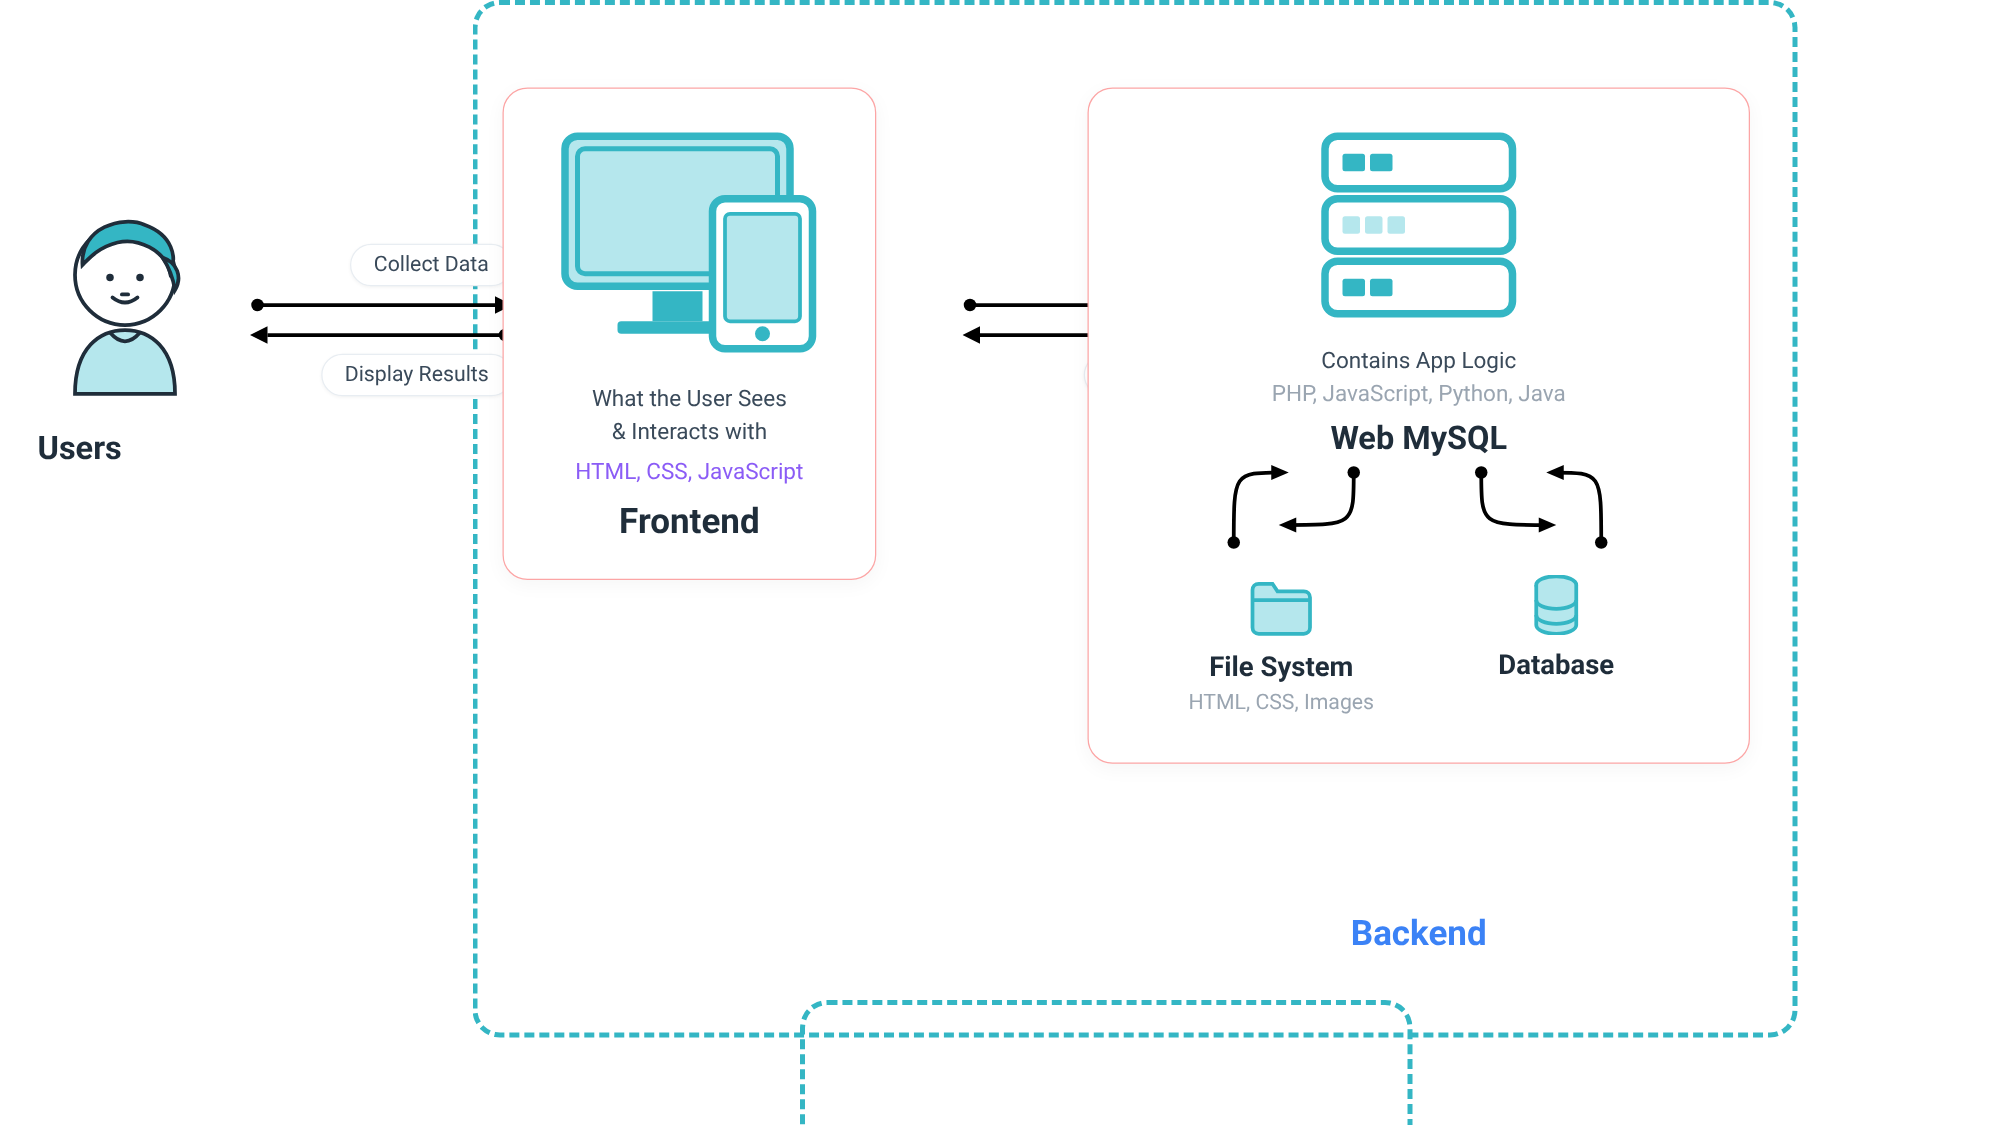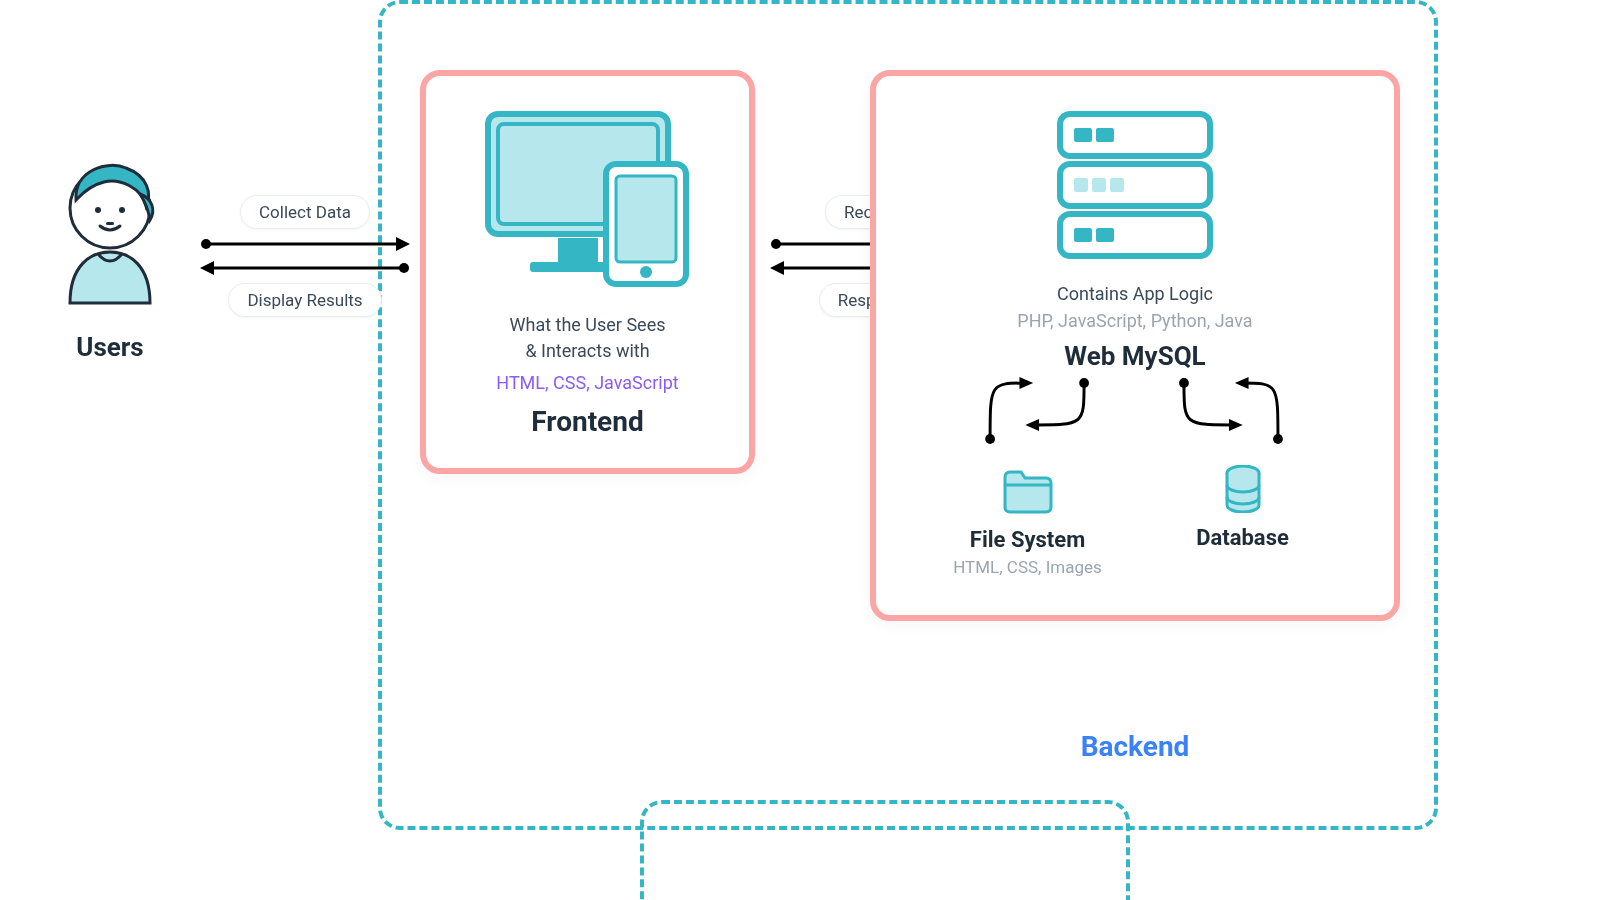--- a/index.html
+++ b/index.html
@@ -27,23 +27,23 @@
     top: 800px;
     width: 490px;
     height: 200px;
     border: 4px dashed #34b6c4;
     border-radius: 22px;
   }
   
   .user-block {
     position: absolute;
     left: 30px;
-    top: 148px;
+    top: 160px;
     width: 160px;
-    text-align: center;
+    text-align: left;
   }
   .user-icon svg { width: 140px; height: 170px; }
   .user-label {
     font-size: 26px;
     font-weight: 700;
     color: #1f2d3a;
     margin-top: 10px;
   }
   
   .arrow-group {
@@ -54,42 +54,42 @@
   .pill {
     display: inline-block;
     background: #fff;
     border: 1px solid #e8edf2;
     border-radius: 999px;
     padding: 6px 18px;
     font-size: 17px;
     color: #3a4a5a;
     box-shadow: 0 1px 3px rgba(0,0,0,0.05);
   }
-  .pill-row { text-align: center; }
+  .pill-row { text-align: right; }
   .arrow-line {
     position: relative;
     height: 18px;
     margin: 6px 0;
   }
   .arrow-line svg { width: 100%; height: 18px; display:block; }
 
   
   .card {
     position: absolute;
     background: #fff;
-    border: 6px solid #fca5a5;
+    border: 1px solid #fca5a5;
     border-radius: 20px;
     box-shadow: 0 4px 16px rgba(0,0,0,0.04);
     padding: 28px 24px 30px;
     text-align: center;
   }
   .frontend-card {
-    left: 420px;
+    left: 402px;
     top: 70px;
-    width: 335px;
+    width: 299px;
   }
   .fe-icon svg { width: 220px; height: 190px; }
   .desc-dark {
     font-size: 18px;
     color: #3a4a5a;
     line-height: 1.45;
     margin-top: 14px;
   }
   .desc-grey {
     font-size: 18px;

